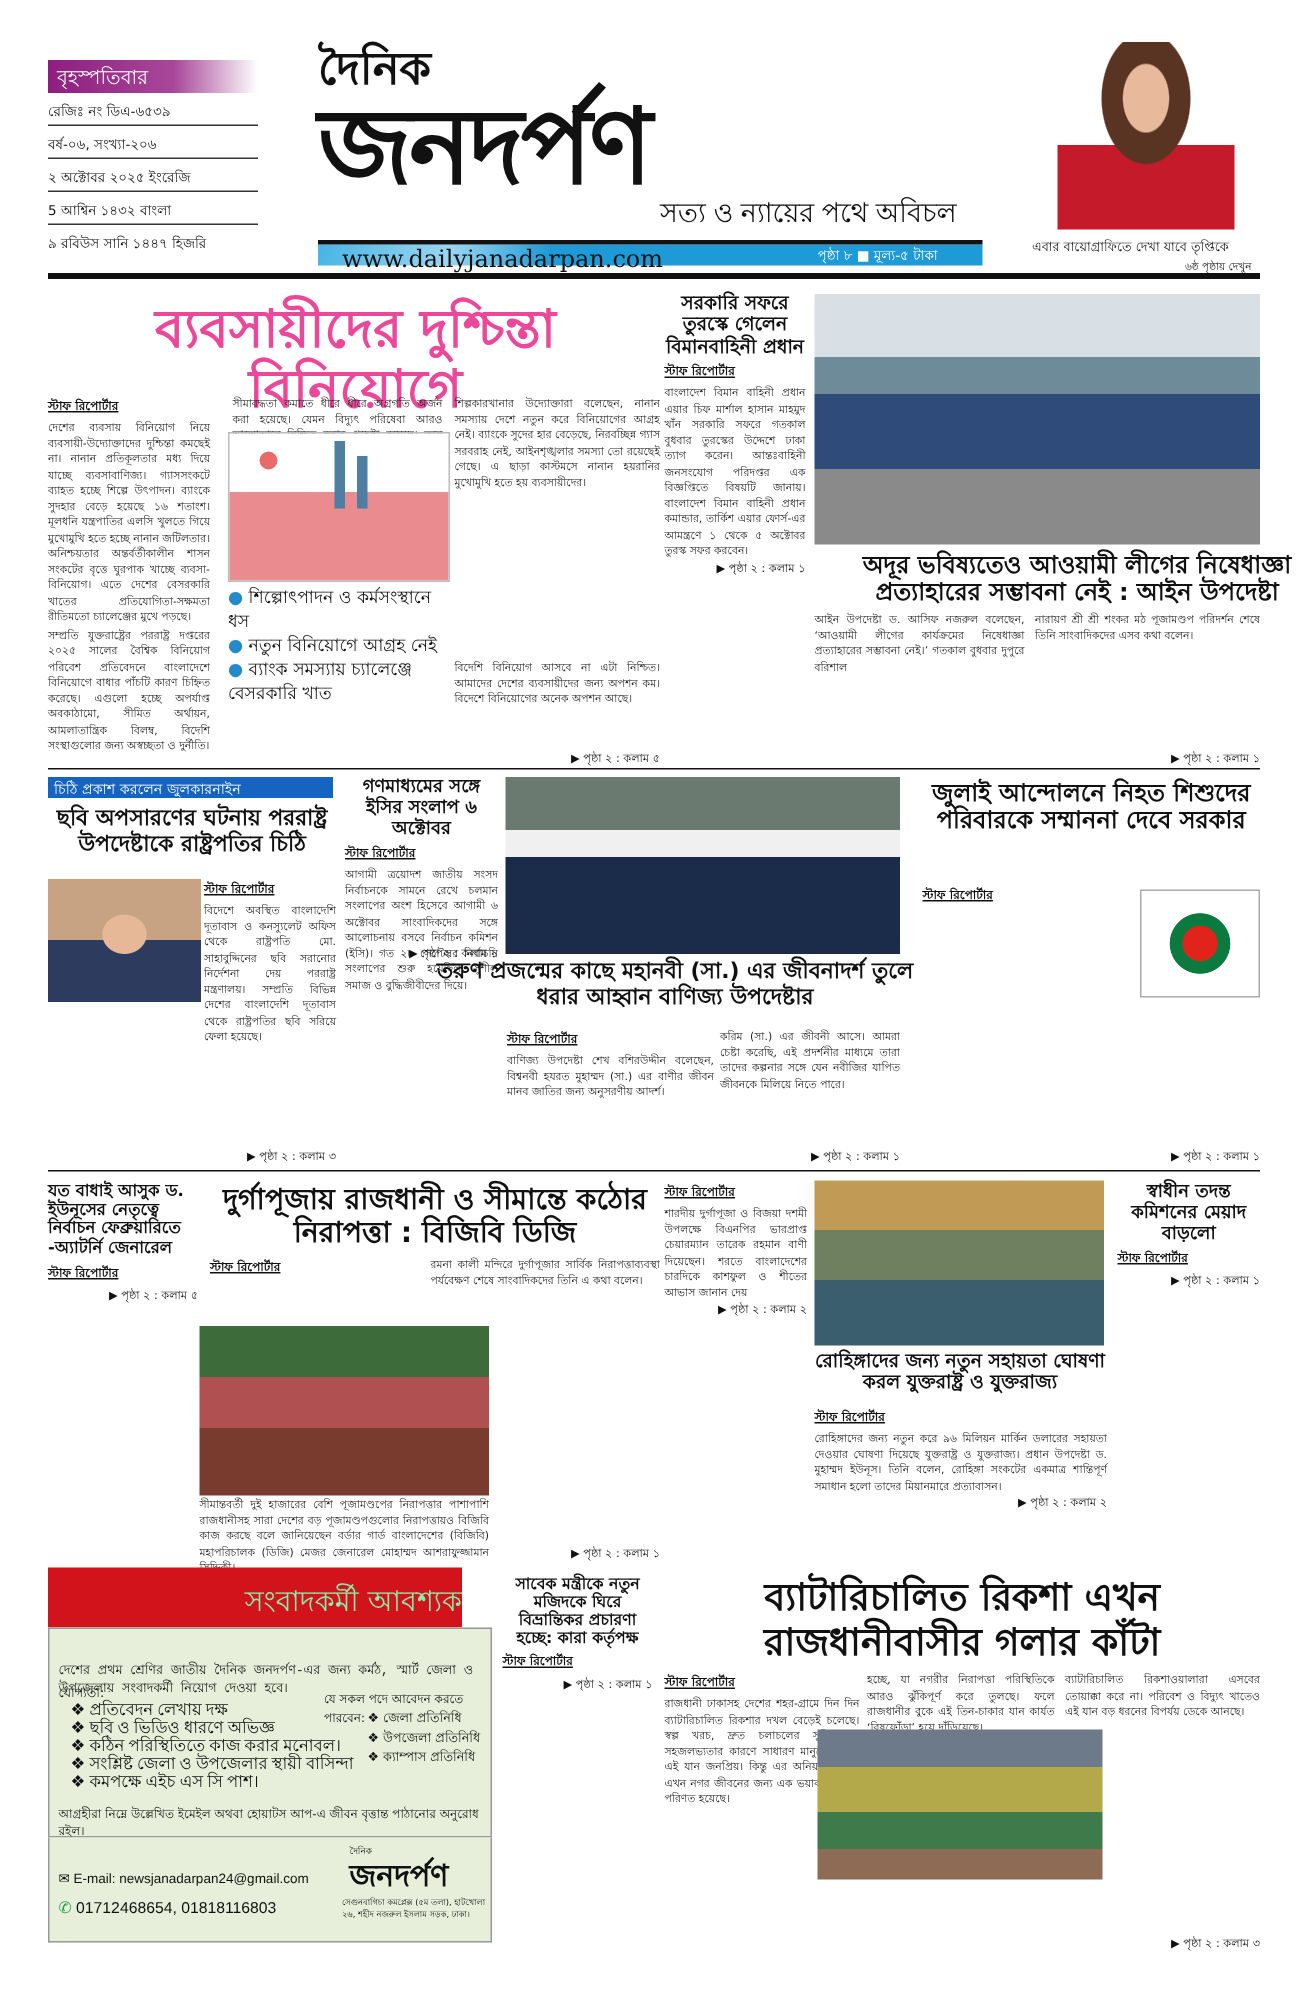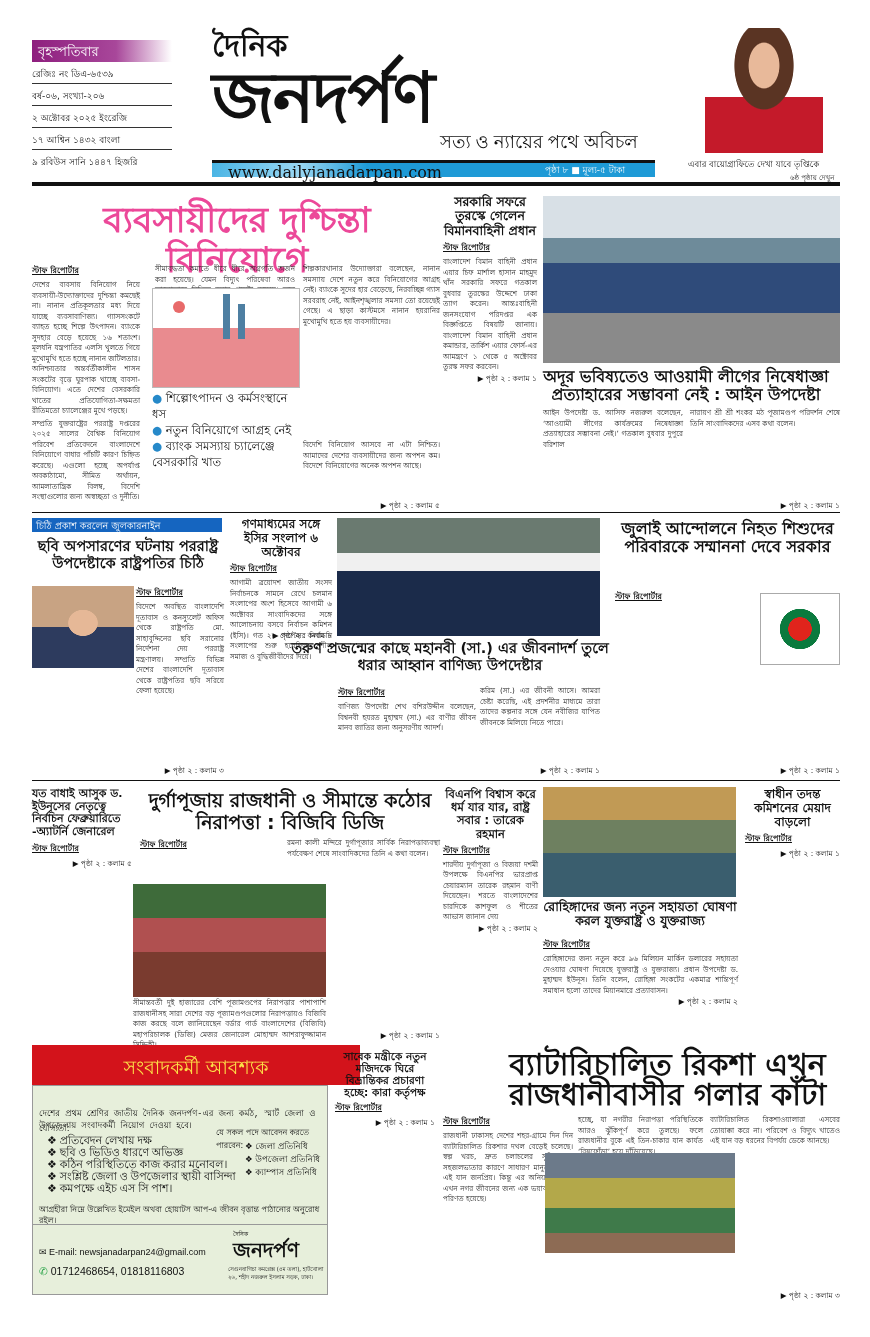--- a/index.html
+++ b/index.html
@@ -24,21 +24,21 @@
   .ad-box{left:32px;top:1085px;width:296px;height:140px;background:#e7efdb;border:1px solid #999}
   .bullet-blue::before{content:"● ";color:#2689c9}
 </style>
 </head>
 <body>
 
 <div class="abs dayband">বৃহস্পতিবার</div>
 <div class="abs meta-row" style="top:62px">রেজিঃ নং ডিএ-৬৫৩৯</div>
 <div class="abs meta-row" style="top:84px">বর্ষ-০৬, সংখ্যা-২০৬</div>
 <div class="abs meta-row" style="top:106px">২ অক্টোবর ২০২৫ ইংরেজি</div>
-<div class="abs meta-row" style="top:128px">১৭ আশ্বিন ১৪৩২ বাংলা</div>
+<div class="abs meta-row" style="top:128px">5 আশ্বিন ১৪৩২ বাংলা</div>
 <div class="abs meta-row" style="top:150px;border-bottom:none">৯ রবিউস সানি ১৪৪৭ হিজরি</div>
 
 <div class="abs logo-small">দৈনিক</div>
 <div class="abs logo-big">জনদর্পণ</div>
 <div class="abs tagline">সত্য ও ন্যায়ের পথে অবিচল</div>
 <div class="abs blueband"></div>
 <div class="abs url">www.dailyjanadarpan.com</div>
 <div class="abs price">পৃষ্ঠা ৮ ■ মূল্য-৫ টাকা</div>
 
 <div class="photo" style="left:705px;top:28px;width:118px;height:125px;background:radial-gradient(ellipse at 50% 30%,#e8b99a 0 18%,#5a3423 19% 35%,transparent 36%),linear-gradient(#fff 0 55%,#c41a2a 55% 100%)"></div>
@@ -68,21 +68,21 @@
 <div class="abs jump" style="left:303px;top:500px;width:137px">▶ পৃষ্ঠা ২ : কলাম ৫</div>
 
 <div class="abs" style="left:443px;top:195px;width:94px">
   <div class="hd" style="font-size:12.5px;margin-bottom:3px">সরকারি সফরে তুরস্কে গেলেন বিমানবাহিনী প্রধান</div>
   <div class="byline">স্টাফ রিপোর্টার</div>
   <div class="body-text">বাংলাদেশ বিমান বাহিনী প্রধান এয়ার চিফ মার্শাল হাসান মাহমুদ খাঁন সরকারি সফরে গতকাল বুধবার তুরস্কের উদ্দেশে ঢাকা ত্যাগ করেন। আন্তঃবাহিনী জনসংযোগ পরিদপ্তর এক বিজ্ঞপ্তিতে বিষয়টি জানায়। বাংলাদেশ বিমান বাহিনী প্রধান কমান্ডার, তার্কিশ এয়ার ফোর্স-এর আমন্ত্রণে ১ থেকে ৫ অক্টোবর তুরস্ক সফর করবেন।</div>
   <div class="jump">▶ পৃষ্ঠা ২ : কলাম ১</div>
 </div>
 <div class="photo" style="left:543px;top:196px;width:297px;height:167px;background:linear-gradient(180deg,#d8e0e6 0 25%,#6e8b9a 25% 40%,#2f4b7a 40% 70%,#8a8a8a 70% 100%)"></div>
 
-<div class="abs hd" style="left:540px;top:368px;width:292px;font-size:16px">অদূর ভবিষ্যতেও আওয়ামী লীগের নিষেধাজ্ঞা প্রত্যাহারের সম্ভাবনা নেই : আইন উপদেষ্টা</div>
+<div class="abs hd" style="left:572px;top:368px;width:292px;font-size:16px">অদূর ভবিষ্যতেও আওয়ামী লীগের নিষেধাজ্ঞা প্রত্যাহারের সম্ভাবনা নেই : আইন উপদেষ্টা</div>
 <div class="abs body-text" style="left:543px;top:408px;width:140px">আইন উপদেষ্টা ড. আসিফ নজরুল বলেছেন, ‘আওয়ামী লীগের কার্যক্রমের নিষেধাজ্ঞা প্রত্যাহারের সম্ভাবনা নেই।’ গতকাল বুধবার দুপুরে বরিশাল</div>
 <div class="abs body-text" style="left:690px;top:408px;width:150px">নারায়ণ শ্রী শ্রী শংকর মঠ পূজামণ্ডপ পরিদর্শন শেষে তিনি সাংবাদিকদের এসব কথা বলেন।</div>
 <div class="abs jump" style="left:690px;top:500px;width:150px">▶ পৃষ্ঠা ২ : কলাম ১</div>
 
 <div class="abs" style="left:32px;top:512px;width:808px;height:1px;background:#111"></div>
 
 <div class="abs" style="left:32px;top:518px;width:190px;height:14px;background:#1565c0;color:#fff;font-size:9.5px;padding:1px 4px;font-family:'DejaVu Sans',sans-serif">চিঠি প্রকাশ করলেন জুলকারনাইন</div>
 <div class="abs hd" style="left:32px;top:538px;width:192px;font-size:14.5px">ছবি অপসারণের ঘটনায় পররাষ্ট্র উপদেষ্টাকে রাষ্ট্রপতির চিঠি</div>
 <div class="photo" style="left:32px;top:586px;width:102px;height:82px;background:radial-gradient(ellipse at 50% 45%,#e6b897 0 20%,transparent 21%),linear-gradient(#c8a383 0 50%,#2d3b5e 50% 100%)"></div>
 <div class="abs" style="left:136px;top:586px;width:88px">
@@ -126,41 +126,40 @@
 <div class="abs hd" style="left:140px;top:790px;width:300px;font-size:19px">দুর্গাপূজায় রাজধানী ও সীমান্তে কঠোর নিরাপত্তা : বিজিবি ডিজি</div>
 <div class="abs" style="left:140px;top:838px;width:145px">
   <div class="byline">স্টাফ রিপোর্টার</div>
 </div>
 <div class="abs body-text" style="left:287px;top:838px;width:153px">রমনা কালী মন্দিরে দুর্গাপূজার সার্বিক নিরাপত্তাব্যবস্থা পর্যবেক্ষণ শেষে সাংবাদিকদের তিনি এ কথা বলেন।</div>
 <div class="photo" style="left:133px;top:884px;width:193px;height:113px;background:linear-gradient(180deg,#3e6b3a 0 30%,#b05050 30% 60%,#7a3b2f 60% 100%)"></div>
 <div class="abs body-text" style="left:133px;top:998px;width:193px">সীমান্তবর্তী দুই হাজারের বেশি পূজামণ্ডপের নিরাপত্তার পাশাপাশি রাজধানীসহ সারা দেশের বড় পূজামণ্ডপগুলোর নিরাপত্তায়ও বিজিবি কাজ করছে বলে জানিয়েছেন বর্ডার গার্ড বাংলাদেশের (বিজিবি) মহাপরিচালক (ডিজি) মেজর জেনারেল মোহাম্মদ আশরাফুজ্জামান সিদ্দিকী।</div>
 <div class="abs jump" style="left:330px;top:1030px;width:110px">▶ পৃষ্ঠা ২ : কলাম ১</div>
 
 <div class="abs" style="left:443px;top:788px;width:95px">
-  <div class="hd" style="font-size:11.5px;margin-bottom:3px">বিএনপি বিশ্বাস করে ধর্ম যার যার, রাষ্ট্র সবার : তারেক রহমান</div>
   <div class="byline">স্টাফ রিপোর্টার</div>
   <div class="body-text">শারদীয় দুর্গাপূজা ও বিজয়া দশমী উপলক্ষে বিএনপির ভারপ্রাপ্ত চেয়ারম্যান তারেক রহমান বাণী দিয়েছেন। শরতে বাংলাদেশের চারদিকে কাশফুল ও শীতের আভাস জানান দেয়</div>
   <div class="jump">▶ পৃষ্ঠা ২ : কলাম ২</div>
 </div>
 
 <div class="photo" style="left:543px;top:787px;width:193px;height:110px;background:linear-gradient(180deg,#c19a55 0 30%,#6e8060 30% 60%,#3a5e6e 60% 100%)"></div>
 <div class="abs hd" style="left:540px;top:900px;width:200px;font-size:12.5px">রোহিঙ্গাদের জন্য নতুন সহায়তা ঘোষণা করল যুক্তরাষ্ট্র ও যুক্তরাজ্য</div>
 <div class="abs" style="left:543px;top:938px;width:195px">
   <div class="byline">স্টাফ রিপোর্টার</div>
   <div class="body-text">রোহিঙ্গাদের জন্য নতুন করে ৯৬ মিলিয়ন মার্কিন ডলারের সহায়তা দেওয়ার ঘোষণা দিয়েছে যুক্তরাষ্ট্র ও যুক্তরাজ্য। প্রধান উপদেষ্টা ড. মুহাম্মদ ইউনূস। তিনি বলেন, রোহিঙ্গা সংকটের একমাত্র শান্তিপূর্ণ সমাধান হলো তাদের মিয়ানমারে প্রত্যাবাসন।</div>
   <div class="jump">▶ পৃষ্ঠা ২ : কলাম ২</div>
 </div>
 
 <div class="abs" style="left:745px;top:788px;width:95px">
   <div class="hd" style="font-size:12px;margin-bottom:3px">স্বাধীন তদন্ত কমিশনের মেয়াদ বাড়লো</div>
   <div class="byline">স্টাফ রিপোর্টার</div>
   <div class="jump">▶ পৃষ্ঠা ২ : কলাম ১</div>
 </div>
 
-<div class="abs" style="left:32px;top:1045px;width:328px;height:40px;background:#d3131b;color:#fde047;font-size:19px;text-align:center;padding-top:8px;font-family:'DejaVu Sans',sans-serif">সংবাদকর্মী আবশ্যক</div>
+<div class="abs" style="left:32px;top:1045px;width:276px;height:40px;background:#d3131b;color:#86efac;font-size:19px;text-align:right;padding-top:8px;font-family:'DejaVu Sans',sans-serif">সংবাদকর্মী আবশ্যক</div>
 <div class="abs ad-box">
   <div style="position:absolute;left:6px;top:22px;width:282px;font-size:8.5px;line-height:12px;font-family:Liberation Mono, monospace">দেশের প্রথম শ্রেণির জাতীয় দৈনিক জনদর্পণ-এর জন্য কর্মঠ, স্মার্ট জেলা ও উপজেলায় সংবাদকর্মী নিয়োগ দেওয়া হবে।</div>
   <div style="position:absolute;left:6px;top:36px;font-size:8.5px;font-family:'DejaVu Sans',sans-serif">যোগ্যতা:</div>
   <div style="position:absolute;left:14px;top:48px;font-size:11px;line-height:12px;font-family:Liberation Serif, serif">
     <div><span>❖ </span><span>প্রতিবেদন লেখায় দক্ষ</span></div>
     <div><span>❖ </span><span>ছবি ও ভিডিও ধারণে অভিজ্ঞ</span></div>
     <div><span>❖ </span><span>কঠিন পরিস্থিতিতে কাজ করার মনোবল।</span></div>
     <div><span>❖ </span><span>সংশ্লিষ্ট জেলা ও উপজেলার স্থায়ী বাসিন্দা</span></div>
     <div><span>❖ </span><span>কমপক্ষে এইচ এস সি পাশ।</span></div>
   </div>
@@ -183,21 +182,21 @@
   <div style="position:absolute;left:200px;top:10px;font-size:20px;font-weight:900;font-family:'DejaVu Sans',sans-serif">জনদর্পণ</div>
   <div style="position:absolute;left:195px;top:40px;width:98px;font-size:5.5px;line-height:8px;font-family:'DejaVu Sans',sans-serif">সেগুনবাগিচা কমপ্লেক্স (৫ম তলা), হাটখোলা ২৬, শহীদ নজরুল ইসলাম সড়ক, ঢাকা।</div>
 </div>
 
 <div class="abs" style="left:335px;top:1050px;width:100px">
   <div class="hd" style="font-size:10.5px;margin-bottom:3px">সাবেক মন্ত্রীকে নতুন মজিদকে ঘিরে বিভ্রান্তিকর প্রচারণা হচ্ছে: কারা কর্তৃপক্ষ</div>
   <div class="byline">স্টাফ রিপোর্টার</div>
   <div class="jump">▶ পৃষ্ঠা ২ : কলাম ১</div>
 </div>
 
-<div class="abs hd" style="left:469px;top:1050px;width:397px;font-size:30px;line-height:30px">ব্যাটারিচালিত রিকশা এখন রাজধানীবাসীর গলার কাঁটা</div>
+<div class="abs hd" style="left:443px;top:1050px;width:397px;font-size:25px;line-height:30px">ব্যাটারিচালিত রিকশা এখন রাজধানীবাসীর গলার কাঁটা</div>
 <div class="abs" style="left:443px;top:1115px;width:130px">
   <div class="byline">স্টাফ রিপোর্টার</div>
   <div class="body-text">রাজধানী ঢাকাসহ দেশের শহর-গ্রামে দিন দিন ব্যাটারিচালিত রিকশার দখল বেড়েই চলেছে। স্বল্প খরচ, দ্রুত চলাচলের সুবিধা ও সহজলভ্যতার কারণে সাধারণ মানুষের কাছে এই যান জনপ্রিয়। কিন্তু এর অনিয়ন্ত্রিত বৃদ্ধি এখন নগর জীবনের জন্য এক ভয়াবহ সংকটে পরিণত হয়েছে।</div>
 </div>
 <div class="abs body-text" style="left:578px;top:1115px;width:125px">হচ্ছে, যা নগরীর নিরাপত্তা পরিস্থিতিকে আরও ঝুঁকিপূর্ণ করে তুলছে। ফলে রাজধানীর বুকে এই তিন-চাকার যান কার্যত ‘বিষফোঁড়া’ হয়ে দাঁড়িয়েছে।</div>
 <div class="abs body-text" style="left:710px;top:1115px;width:130px">ব্যাটারিচালিত রিকশাওয়ালারা এসবের তোয়াক্কা করে না। পরিবেশ ও বিদ্যুৎ খাতেও এই যান বড় ধরনের বিপর্যয় ডেকে আনছে।</div>
 <div class="photo" style="left:545px;top:1153px;width:190px;height:100px;background:linear-gradient(180deg,#6c7a8a 0 25%,#b3a84a 25% 55%,#3f7a4a 55% 80%,#8d6b54 80% 100%)"></div>
 <div class="abs jump" style="left:710px;top:1290px;width:130px">▶ পৃষ্ঠা ২ : কলাম ৩</div>
 
 </body></html>

